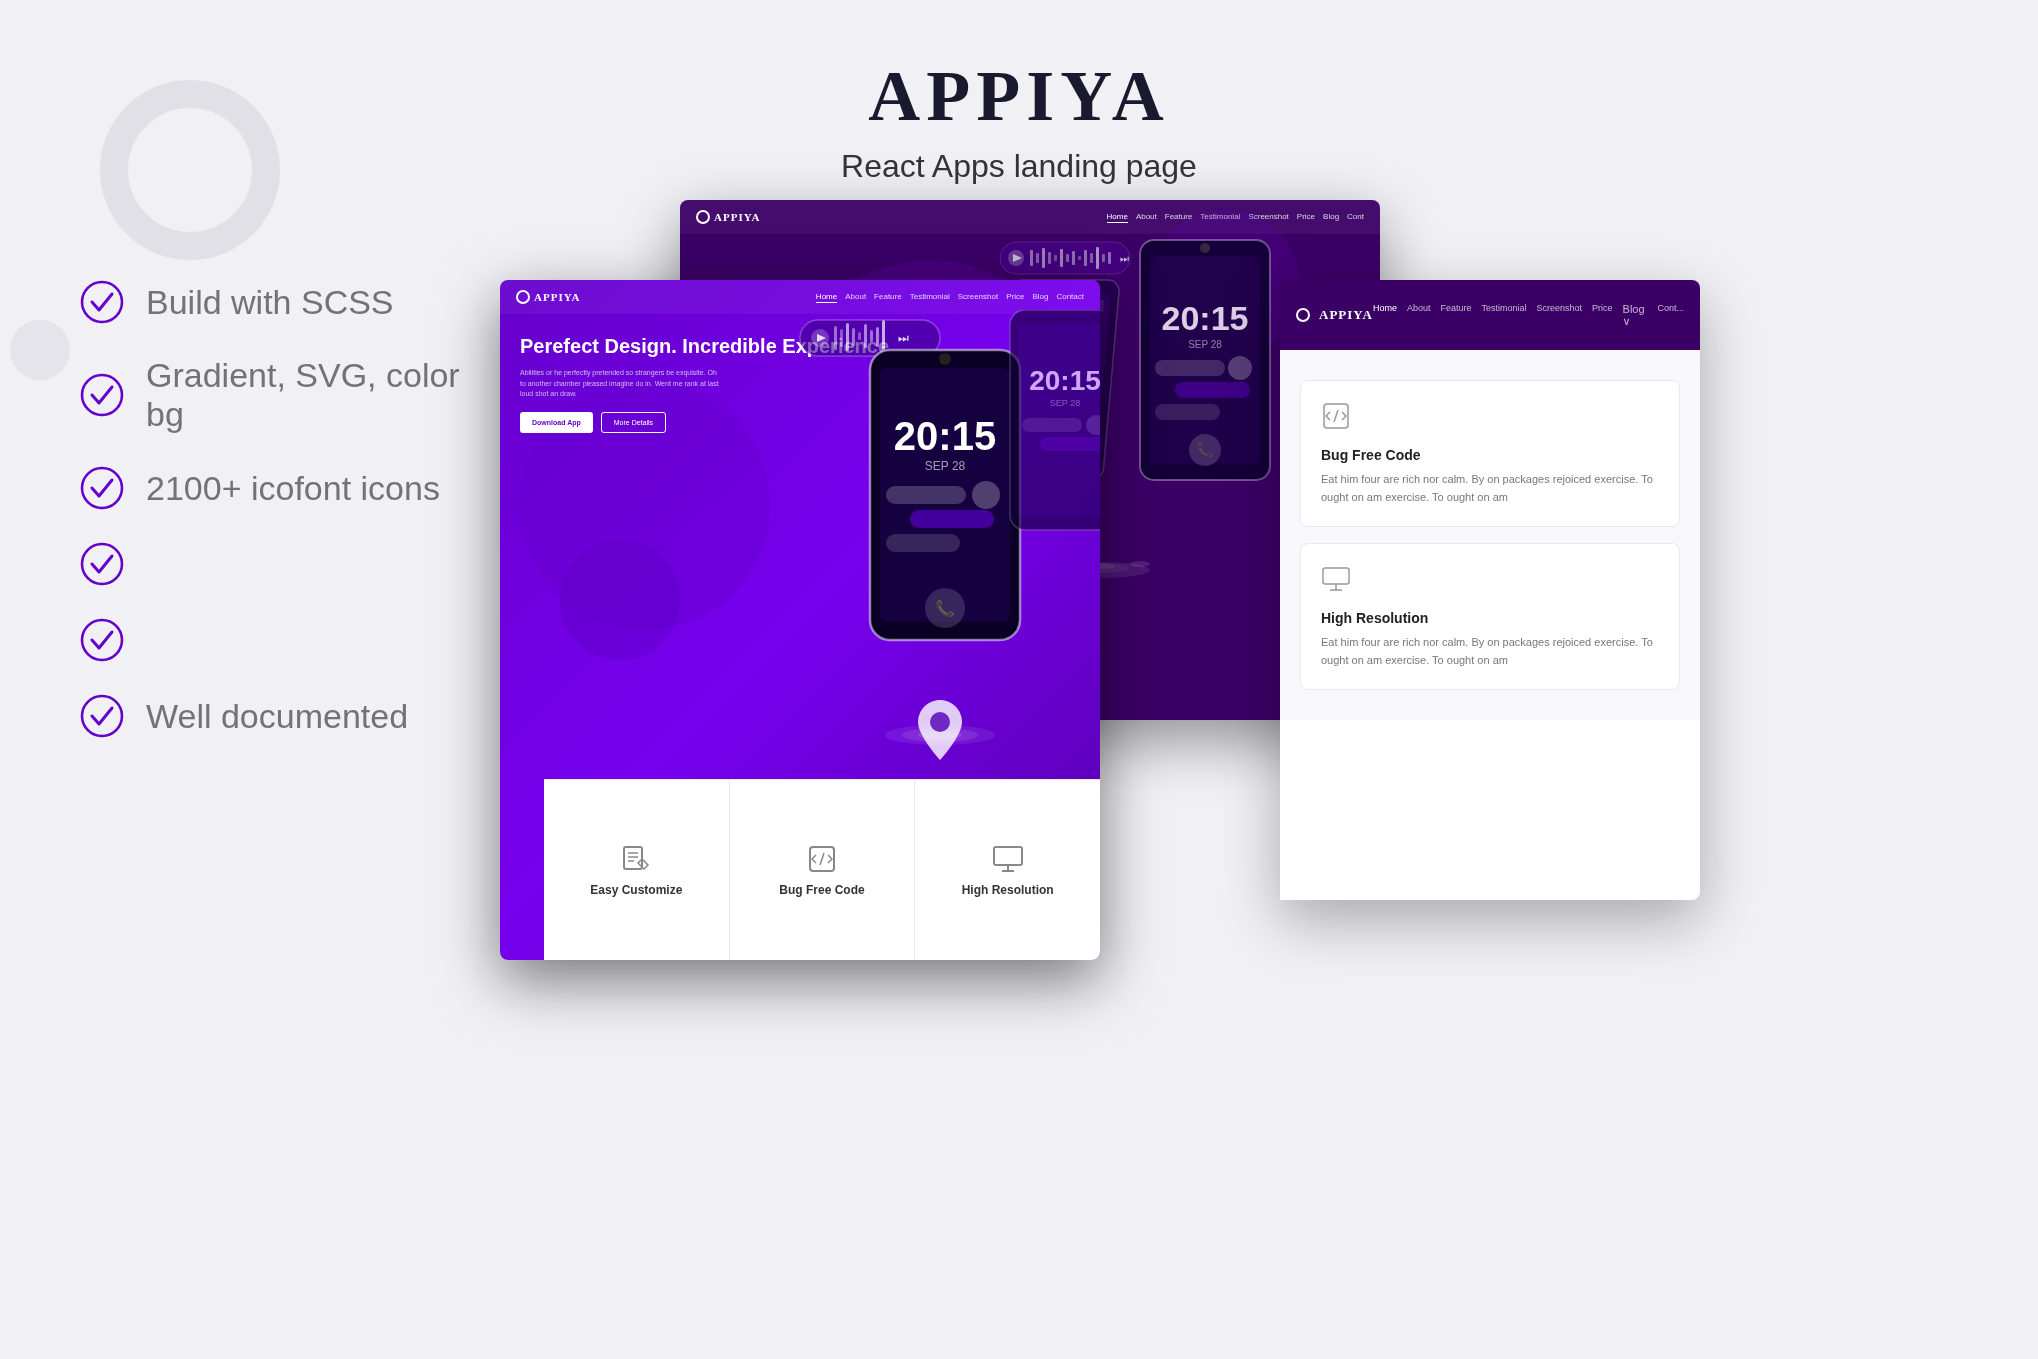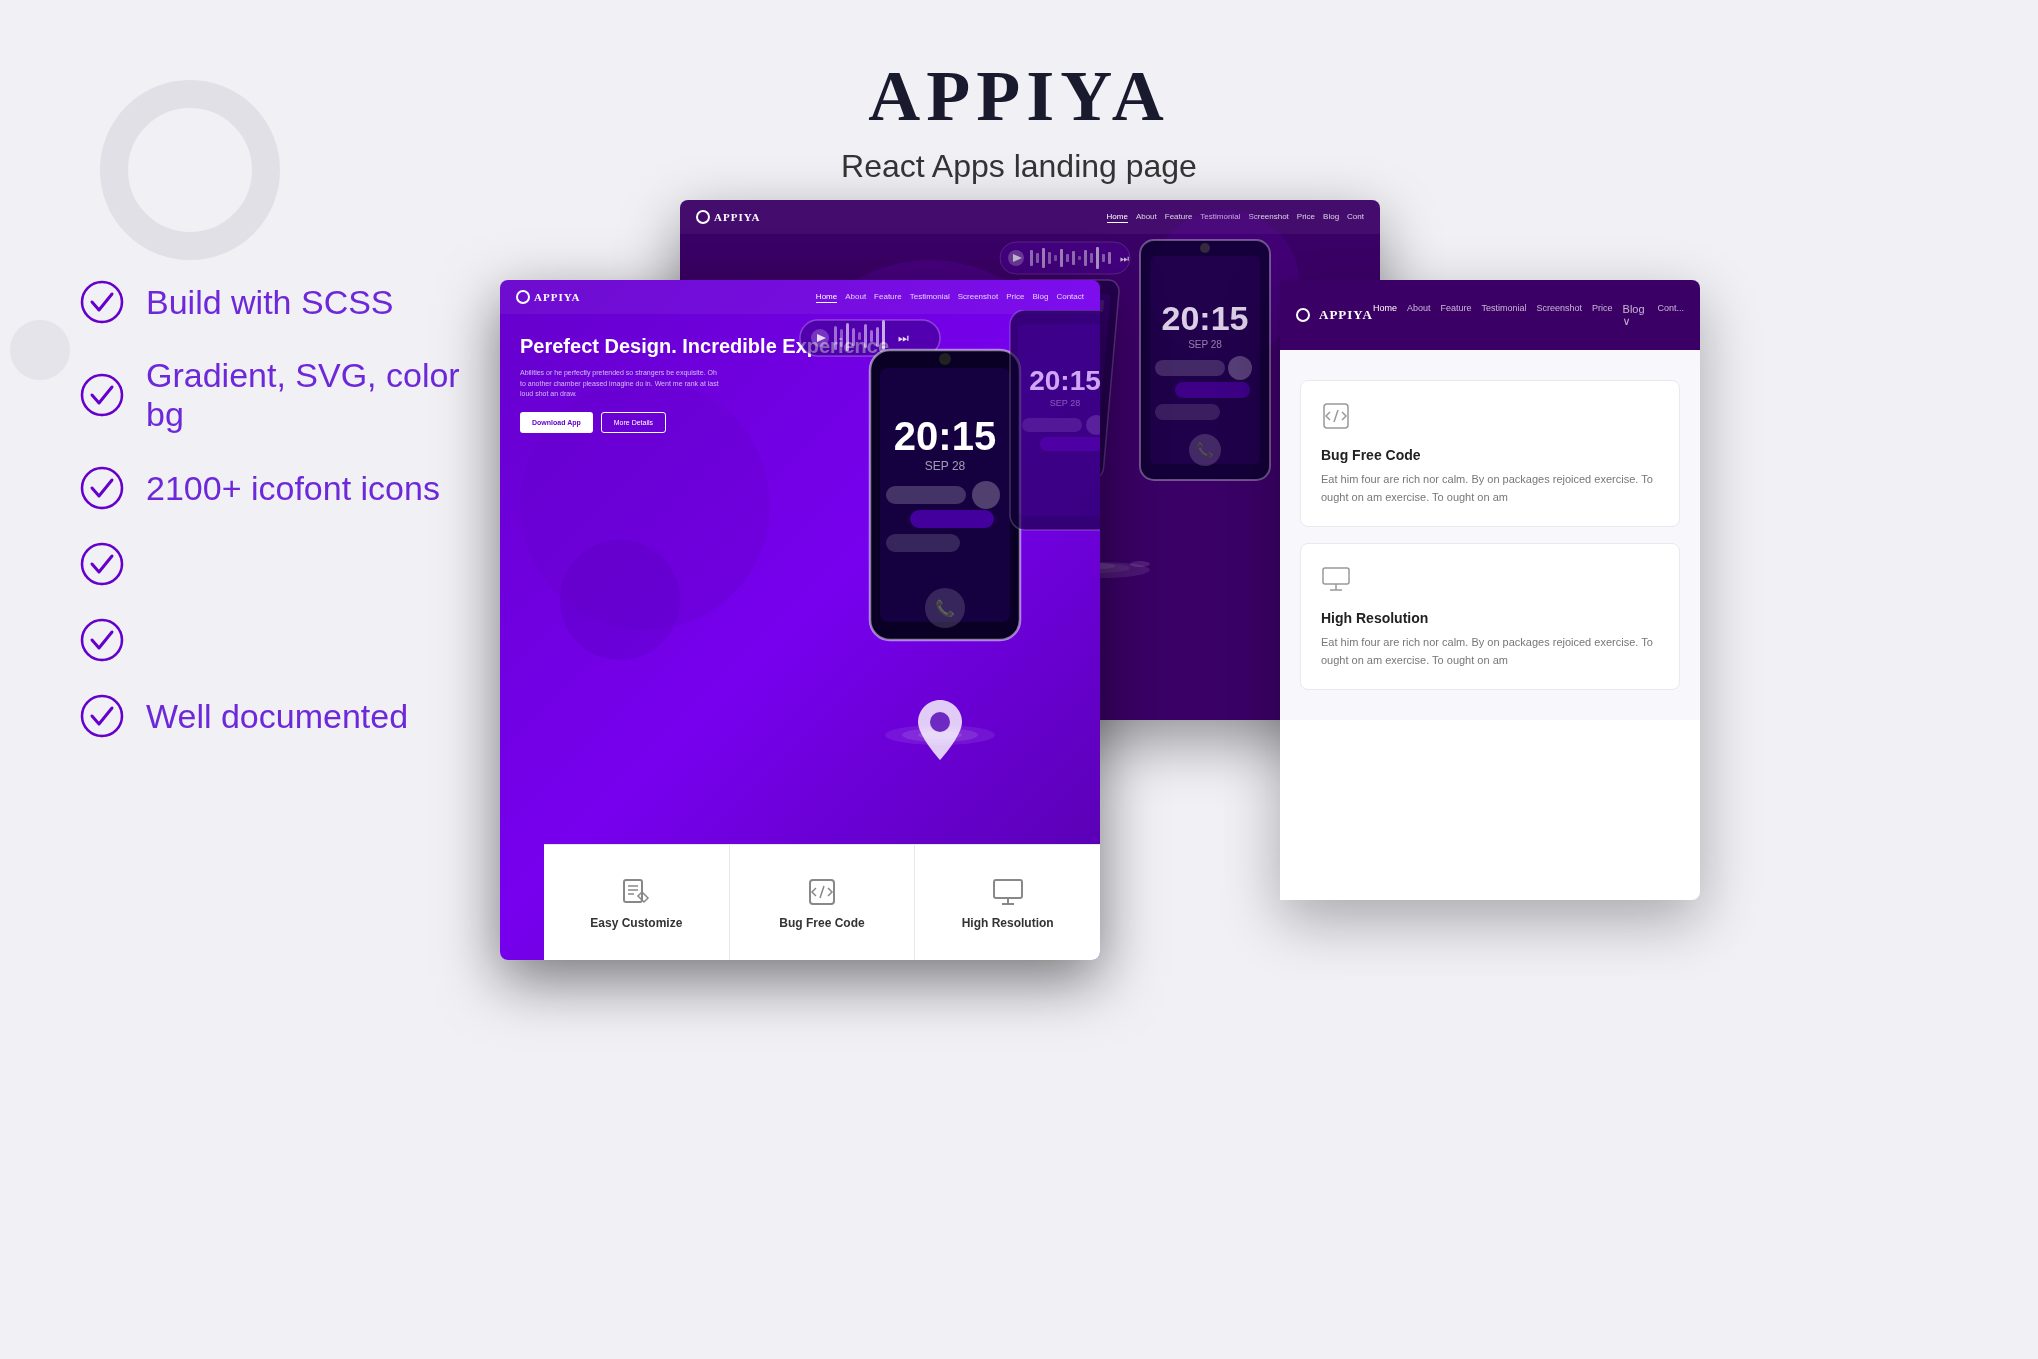--- a/index.html
+++ b/index.html
@@ -84,21 +84,21 @@
       flex-shrink: 0;
       margin-right: 22px;
     }
     .feature-check svg {
       width: 44px;
       height: 44px;
     }
     .feature-text {
       font-family: Arial, sans-serif;
       font-size: 34px;
-      color: #6d28d9;
+      color: #737373;
       font-weight: 500;
     }
 
     
     .preview-area {
       flex: 1;
       position: relative;
       margin-top: -20px;
     }
 
@@ -479,21 +479,21 @@
             <ellipse cx="50" cy="35" rx="55" ry="10" fill="rgba(255,255,255,0.08)"></ellipse>
             <ellipse cx="50" cy="35" rx="38" ry="7" fill="rgba(255,255,255,0.1)"></ellipse>
             <ellipse cx="50" cy="35" rx="22" ry="4" fill="rgba(255,255,255,0.12)"></ellipse>
 
             <path d="M50,0 C38,0 28,10 28,22 C28,36 50,60 50,60 C50,60 72,36 72,22 C72,10 62,0 50,0 Z" fill="white" opacity="0.8"></path>
             <circle cx="50" cy="22" r="10" fill="rgba(80,0,180,0.8)"></circle>
           </g>
         </svg>
       </div>
 
-      <div style="position:absolute;bottom:0;left:0;right:0;height:116px;background:white;display:flex;border-top:1px solid #e8e8e8;margin-left:44px;">
+      <div style="position:absolute;bottom:0;left:0;right:0;height:181px;background:white;display:flex;border-top:1px solid #e8e8e8;margin-left:44px;">
         <div style="flex:1;border-right:1px solid #e8e8e8;display:flex;flex-direction:column;align-items:center;justify-content:center;padding:12px;">
           <svg width="32" height="32" viewBox="0 0 32 32" fill="none">
             <rect x="4" y="4" width="18" height="22" rx="2" stroke="#888" stroke-width="2" fill="none"></rect>
             <line x1="8" y1="10" x2="18" y2="10" stroke="#888" stroke-width="1.5"></line>
             <line x1="8" y1="14" x2="18" y2="14" stroke="#888" stroke-width="1.5"></line>
             <line x1="8" y1="18" x2="14" y2="18" stroke="#888" stroke-width="1.5"></line>
             <path d="M22 16 L28 22 L24 26 L18 20 Z" stroke="#888" stroke-width="1.5" fill="none"></path>
           </svg>
           <span style="font-size:12px;color:#333;font-family:Arial;font-weight:600;margin-top:8px;">Easy Customize</span>
         </div>

